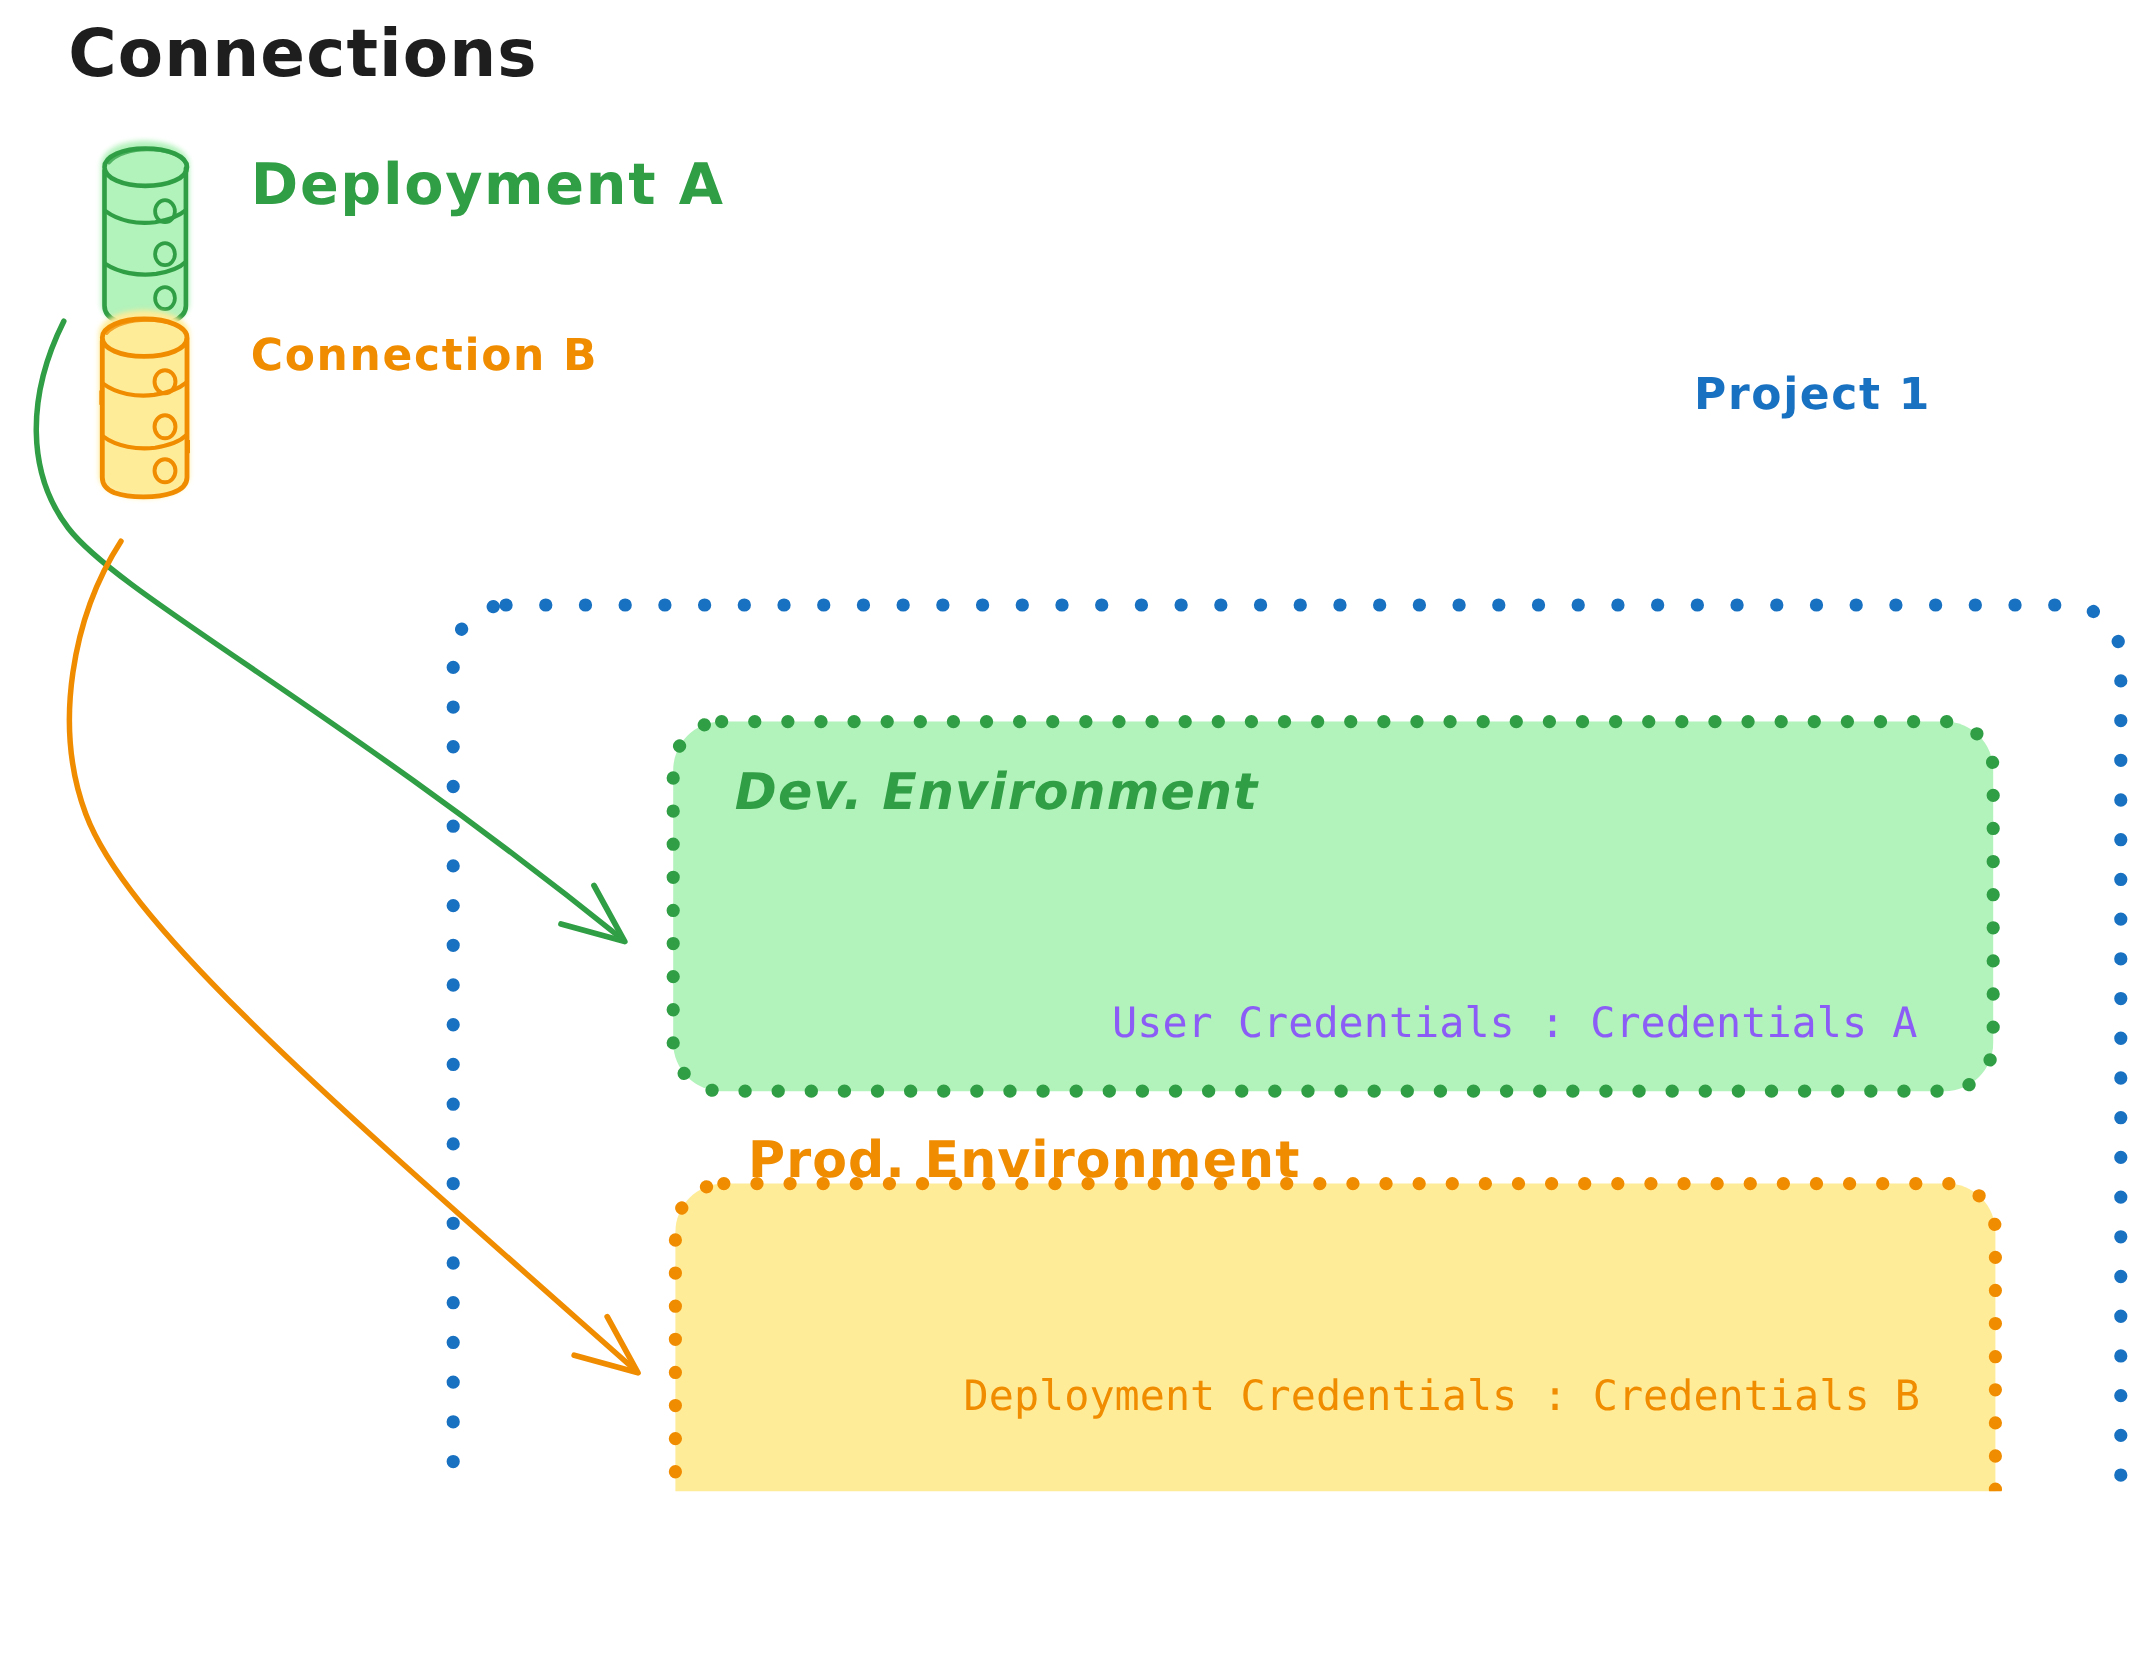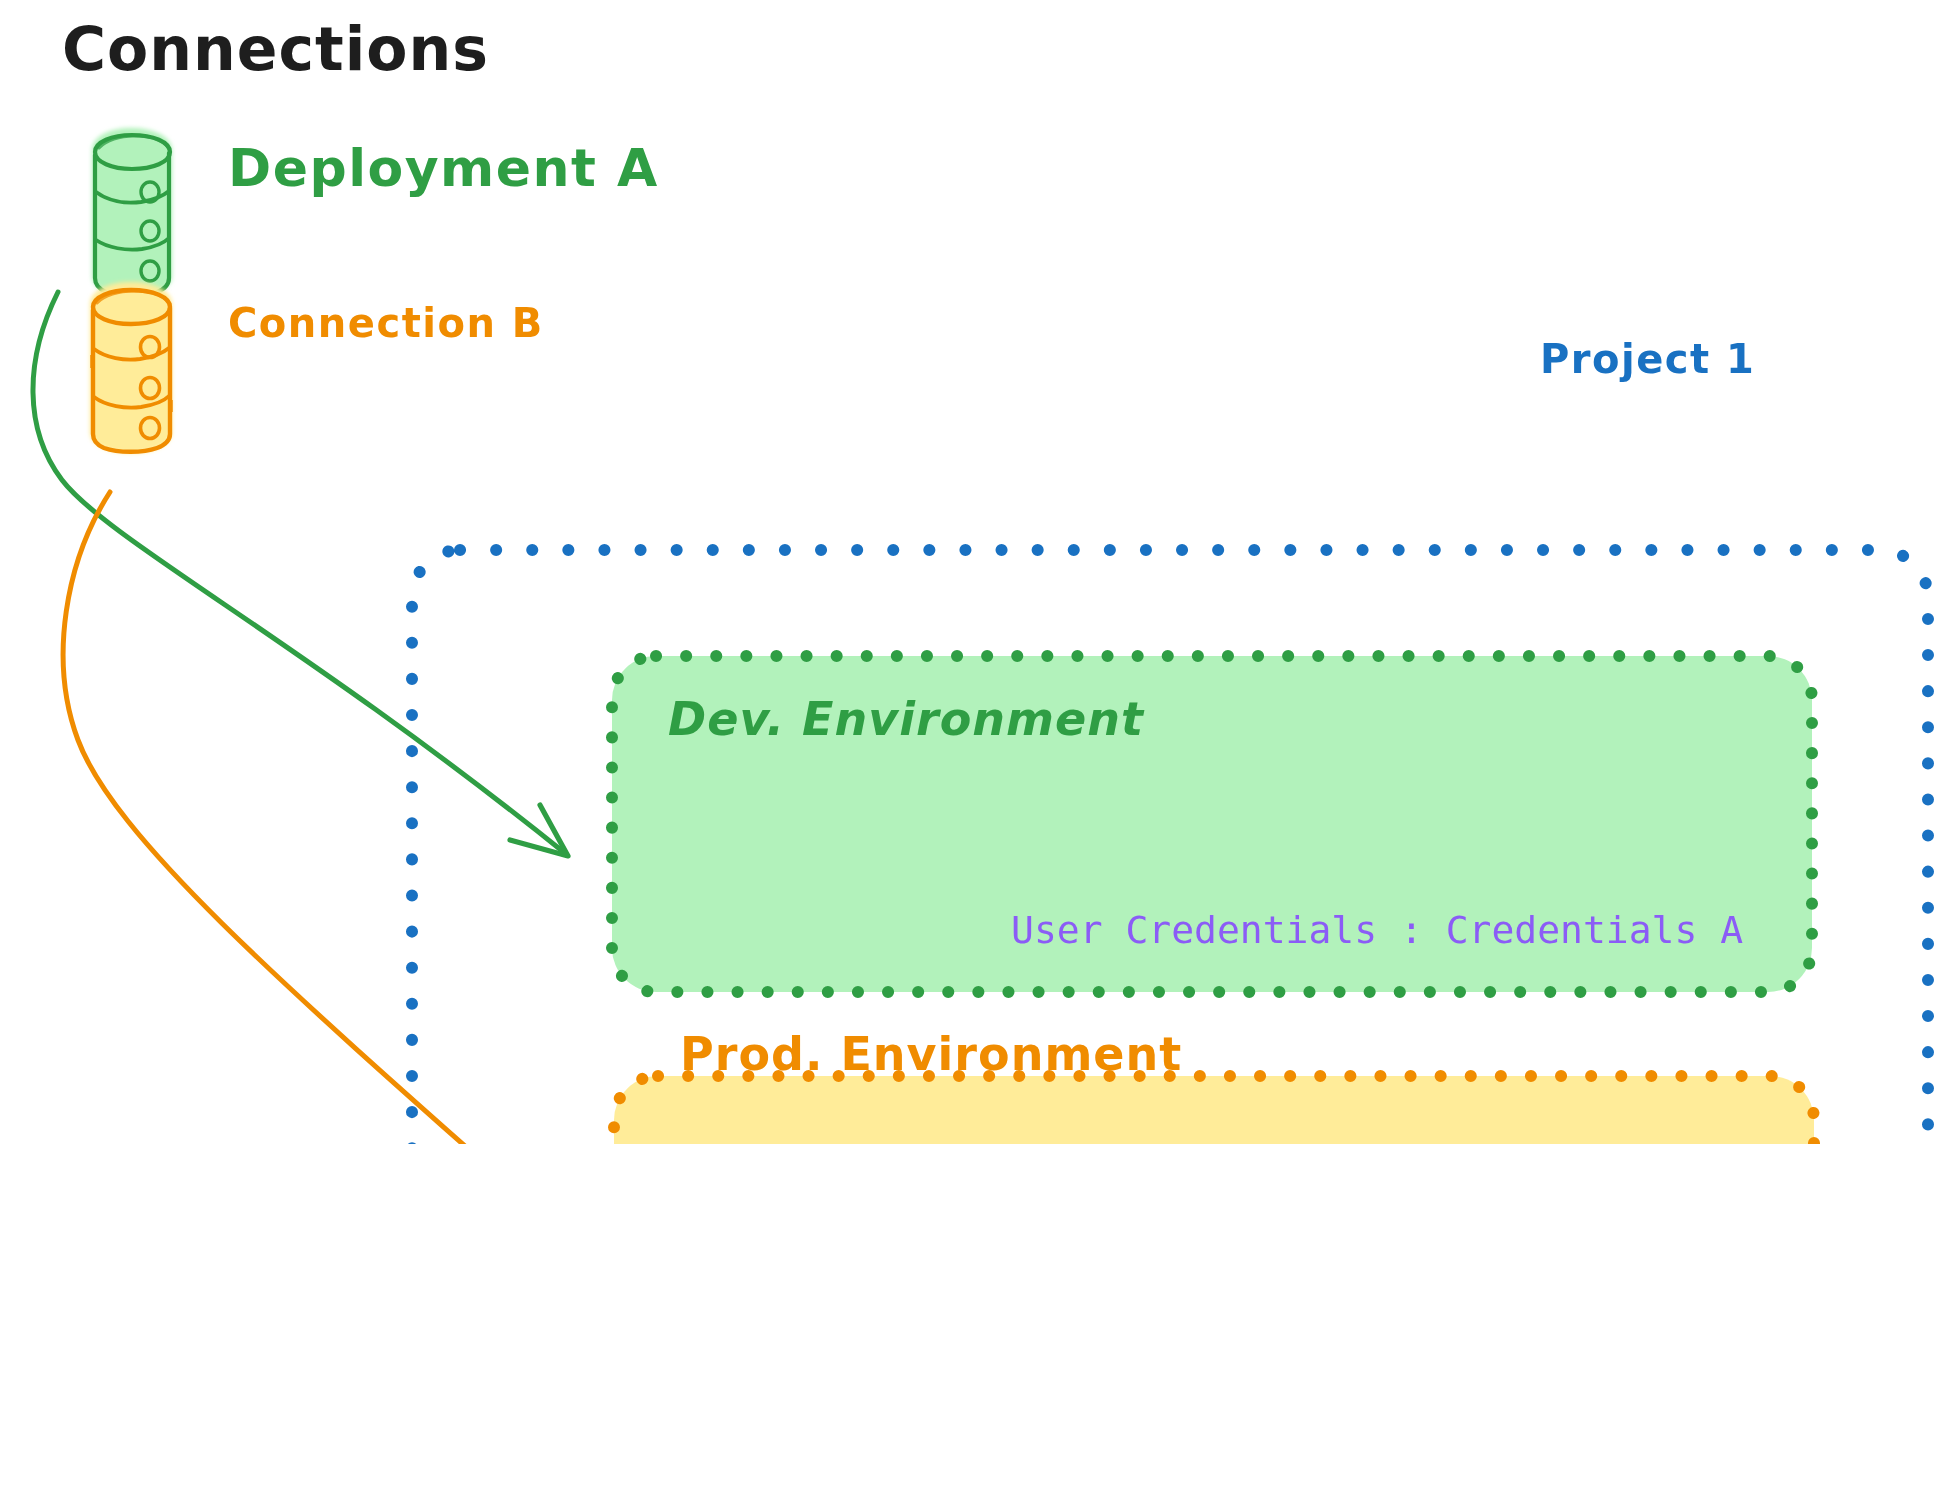--- a/index.html
+++ b/index.html
@@ -6,21 +6,21 @@
     margin: 0;
     padding: 0;
     background: #ffffff;
   }
   body {
     font-family: "DejaVu Sans", sans-serif;
   }
   #canvas {
     position: relative;
     width: 1948px;
-    height: 1144px;
+    height: 1356px;
     background: #ffffff;
     overflow: hidden;
   }
   #sketch {
     position: absolute;
     left: 0;
     top: 0;
     width: 1948px;
     height: 1506px;
   }
@@ -179,14 +179,15 @@
   <div class="txt" id="conn-b-label">Connection B</div>
 
   <div class="txt" id="project-label">Project 1</div>
 
   <div class="txt" id="dev-env-title">Dev. Environment</div>
 
   <div class="txt mono" id="dev-creds">User Credentials : Credentials A</div>
 
   <div class="txt" id="prod-env-title">Prod. Environment</div>
 
+  <div class="txt mono" id="prod-creds">Deployment Credentials : Credentials B</div>
 
 </div>
 
 </body></html>

